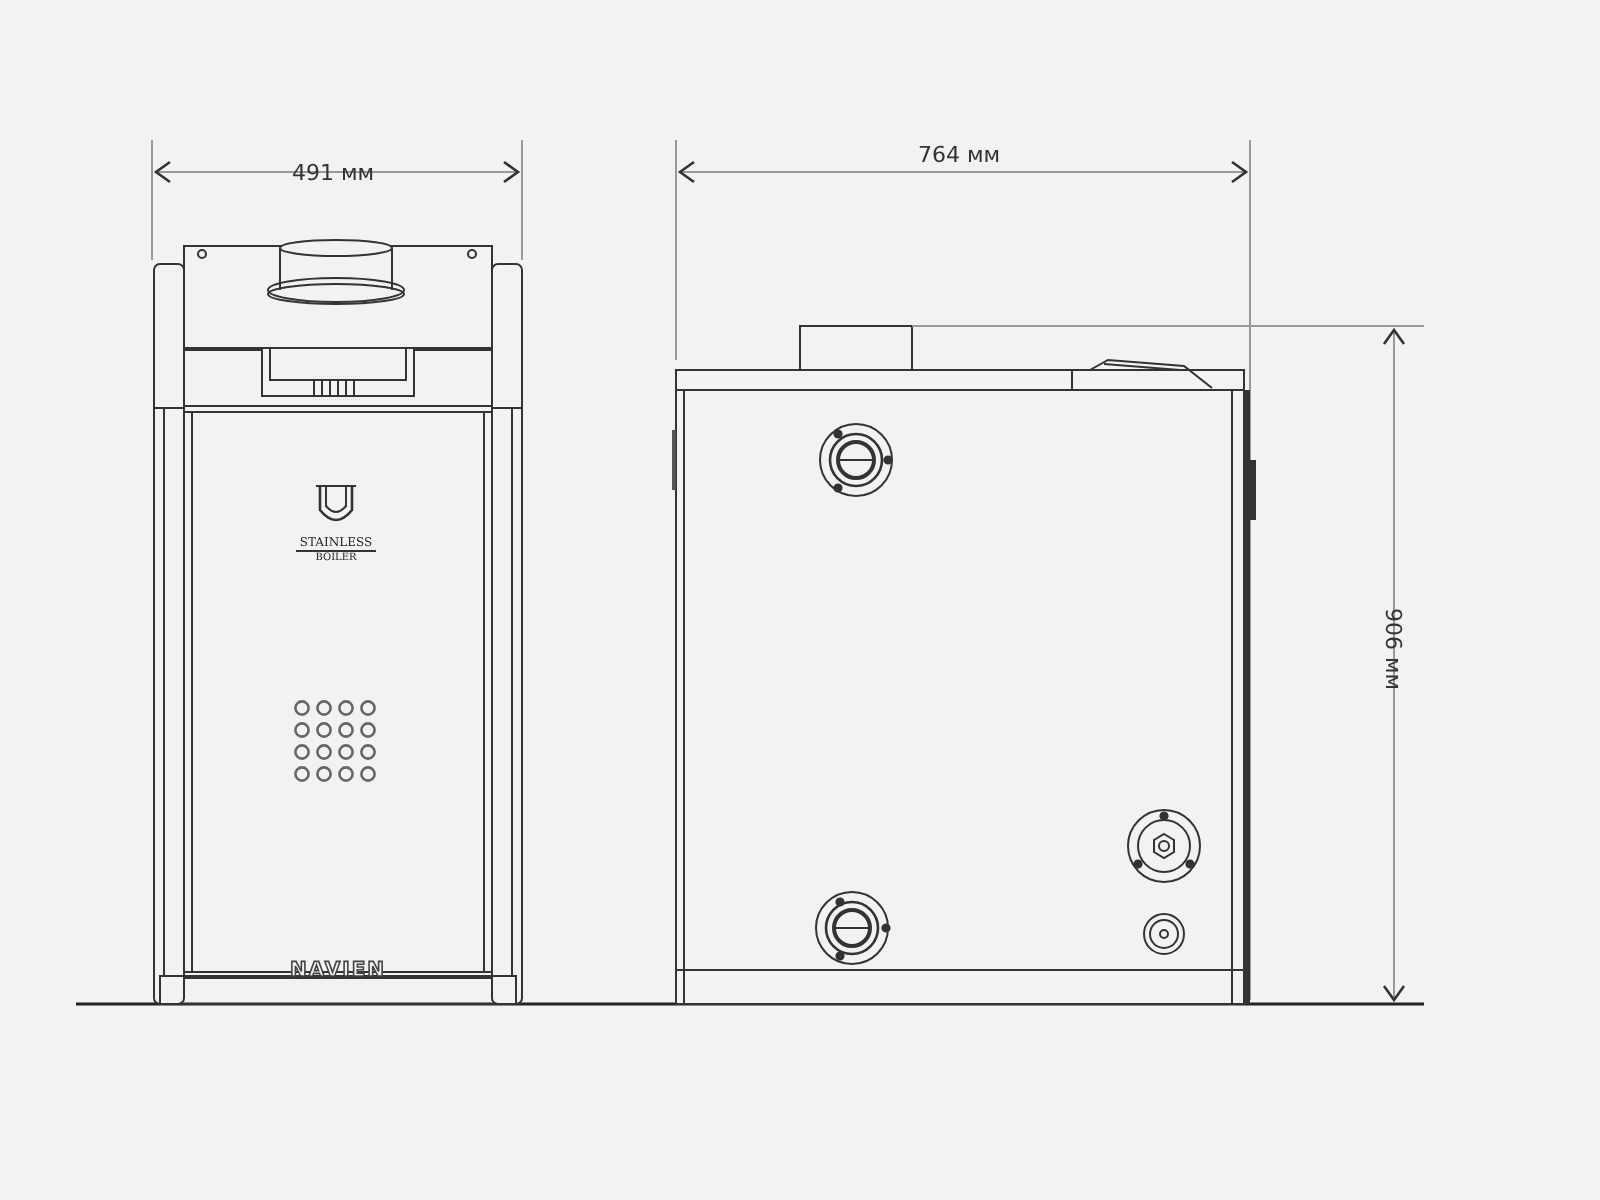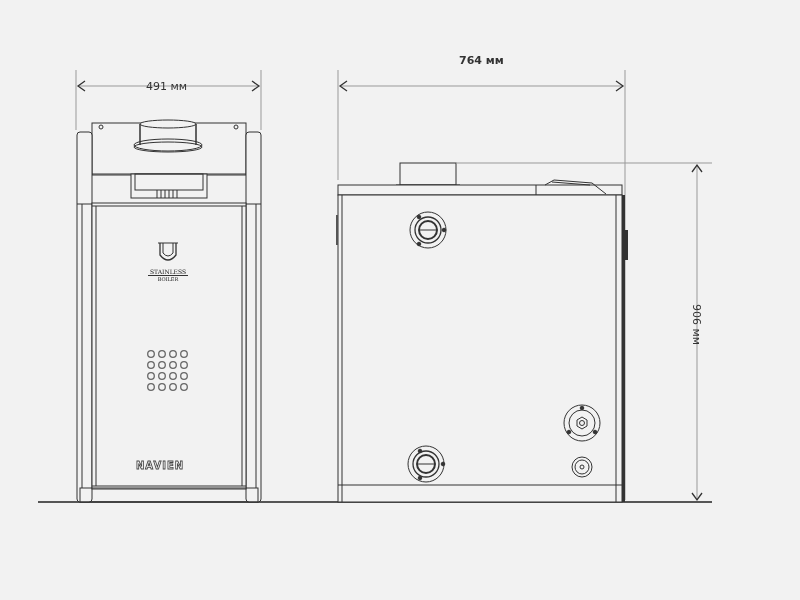--- a/index.html
+++ b/index.html
@@ -146,21 +146,21 @@
     <g>
       <circle cx="582" cy="467" r="10"></circle>
       <circle cx="582" cy="467" r="7"></circle>
       <circle cx="582" cy="467" r="2"></circle>
     </g>
   </g>
 
 </svg>
 
 <div class="dim-label" style="left:146px; top:80px;">491 мм</div>
-<div class="dim-label" style="left:459px; top:54px;font-weight:bold;">764 мм</div>
+<div class="dim-label" style="left:459px; top:71px;">764 мм</div>
 <div class="dim-label dim-vert" style="left:676px; top:318px;">906 мм</div>
 
 <div style="position:absolute; left:148px; top:268px; width:40px; text-align:center; font-size:6px; line-height:7px; color:#222; font-family:'DejaVu Serif', serif;">
   <div style="border-bottom:1px solid #333;">STAINLESS</div>
   <div style="font-size:5px;">BOILER</div>
 </div>
 
-<div class="navien" style="position:absolute; left:136px; top:460px; width:66px; font-size:10px; color:#f2f2f2; -webkit-text-stroke:0.8px #444;">NAVIEN</div>
+<div class="navien" style="position:absolute; left:136px; top:480px; width:66px; text-align:center; font-size:10px; color:#f2f2f2; -webkit-text-stroke:0.8px #444;">NAVIEN</div>
 
 </body></html>

